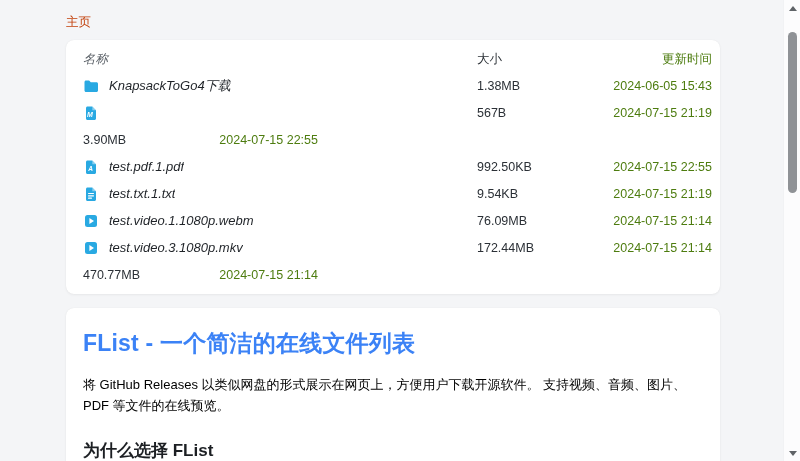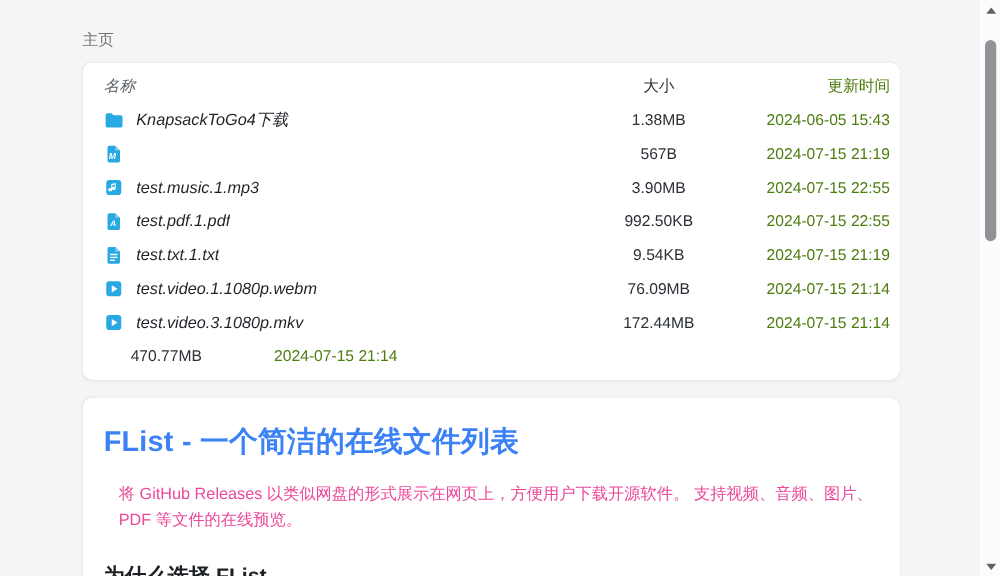--- a/index.html
+++ b/index.html
@@ -5,45 +5,45 @@
   * { margin:0; padding:0; box-sizing:border-box; }
   html,body { width:800px; height:461px; overflow:hidden; }
   body {
     background:#f4f5f7;
     font-family:"Liberation Sans","DejaVu Sans",sans-serif;
     color:#24292f;
     position:relative;
   }
   .content { width:654px; margin-left:66px; }
   .breadcrumb {
-    padding-top:24px; font-size:12.5px; color:#737373;
+    padding-top:14px; font-size:12.5px; color:#c2410c;
     display:inline-block; cursor:pointer;
   }
   .card {
     background:#ffffff; border-radius:8px;
     box-shadow:0 1px 3px rgba(0,0,0,.05), 0 0 1px rgba(0,0,0,.08);
   }
   .card.file-card { margin-top:9px; padding:6px 0; }
   .frow {
     display:flex; align-items:center; height:27px;
     padding:0 8px 0 17px; font-size:12.5px;
   }
   .frow.header { height:26px; color:#5a6067; }
   .frow.file-row { cursor:pointer; }
   .col-name { flex:1; display:flex; align-items:center; min-width:0;font-style:italic; }
   .col-name .fname { font-size:13px; color:#1f2328; margin-left:10px;
     white-space:nowrap; overflow:hidden; text-overflow:ellipsis; }
-  .col-size { width:100px; text-align:center; color:#2b3036; }
+  .col-size { width:100px; text-align:left; color:#2b3036; }
   .col-time { width:135px; text-align:right; color:#4d7c0f; }
   .ficon { width:16px; height:16px; flex:0 0 16px; display:inline-block; }
   .ficon svg { display:block; }
 
   .card.readme-card { margin-top:14px; padding:20px 17px 40px; min-height:160px; }
   .readme-title { font-size:23px; font-weight:bold; color:#3b82f6; letter-spacing:.2px; }
-  .readme-intro { margin-top:15px; font-size:13px; color:#ec4899; line-height:1.65;margin-left:12px; }
+  .readme-intro { margin-top:15px; font-size:13px; color:#000000; line-height:1.65; }
   .readme-section-title {
     margin-top:22px; font-size:17px; font-weight:bold; color:#1c1f23;
     padding-bottom:9px; border-bottom:1px solid #e9ebee;
   }
 
   
   .scrollbar {
     position:absolute; top:0; right:0; width:17px; height:461px;
     background:#fcfcfd; border-left:1px solid #f1f2f4;
   }
@@ -93,29 +93,20 @@
                 <path d="M4 1.5h5.3L13 5.2v8.3c0 .8-.7 1.5-1.5 1.5h-7c-.8 0-1.5-.7-1.5-1.5V3c0-.8.7-1.5 1.5-1.5z" fill="#29a9e2"></path>
                 <path d="M9.3 1.5L13 5.2H9.3z" fill="#fff" opacity=".45"></path>
                 <text x="7" y="12" font-size="7" font-weight="bold" fill="#fff" text-anchor="middle" font-family="Liberation Sans,sans-serif">M</text>
               </svg>
             </span>
           </div>
           <div class="col-size">567B</div>
           <div class="col-time">2024-07-15 21:19</div>
         </div>
         <div class="frow file-row">
-          <div class="col-name">
-            <span class="ficon">
-              <svg width="16" height="16" viewBox="0 0 16 16">
-                <rect x="2" y="2" width="12" height="12" rx="2.5" fill="#29a9e2"></rect>
-                <path d="M9.6 4.4v4.3a1.6 1.3 0 1 1-.8-1.1V5.6l-2 .5v3.6a1.6 1.3 0 1 1-.8-1.1V5.2l3.6-.9z" fill="#fff"></path>
-              </svg>
-            </span>
-            <span class="fname">test.music.1.mp3</span>
-          </div>
           <div class="col-size">3.90MB</div>
           <div class="col-time">2024-07-15 22:55</div>
         </div>
         <div class="frow file-row">
           <div class="col-name">
             <span class="ficon">
               <svg width="16" height="16" viewBox="0 0 16 16">
                 <path d="M4 1.5h5.3L13 5.2v8.3c0 .8-.7 1.5-1.5 1.5h-7c-.8 0-1.5-.7-1.5-1.5V3c0-.8.7-1.5 1.5-1.5z" fill="#29a9e2"></path>
                 <path d="M9.3 1.5L13 5.2H9.3z" fill="#fff" opacity=".45"></path>
                 <text x="7.6" y="12.2" font-size="6.5" font-weight="bold" fill="#fff" text-anchor="middle" font-family="Liberation Sans,sans-serif">A</text>

